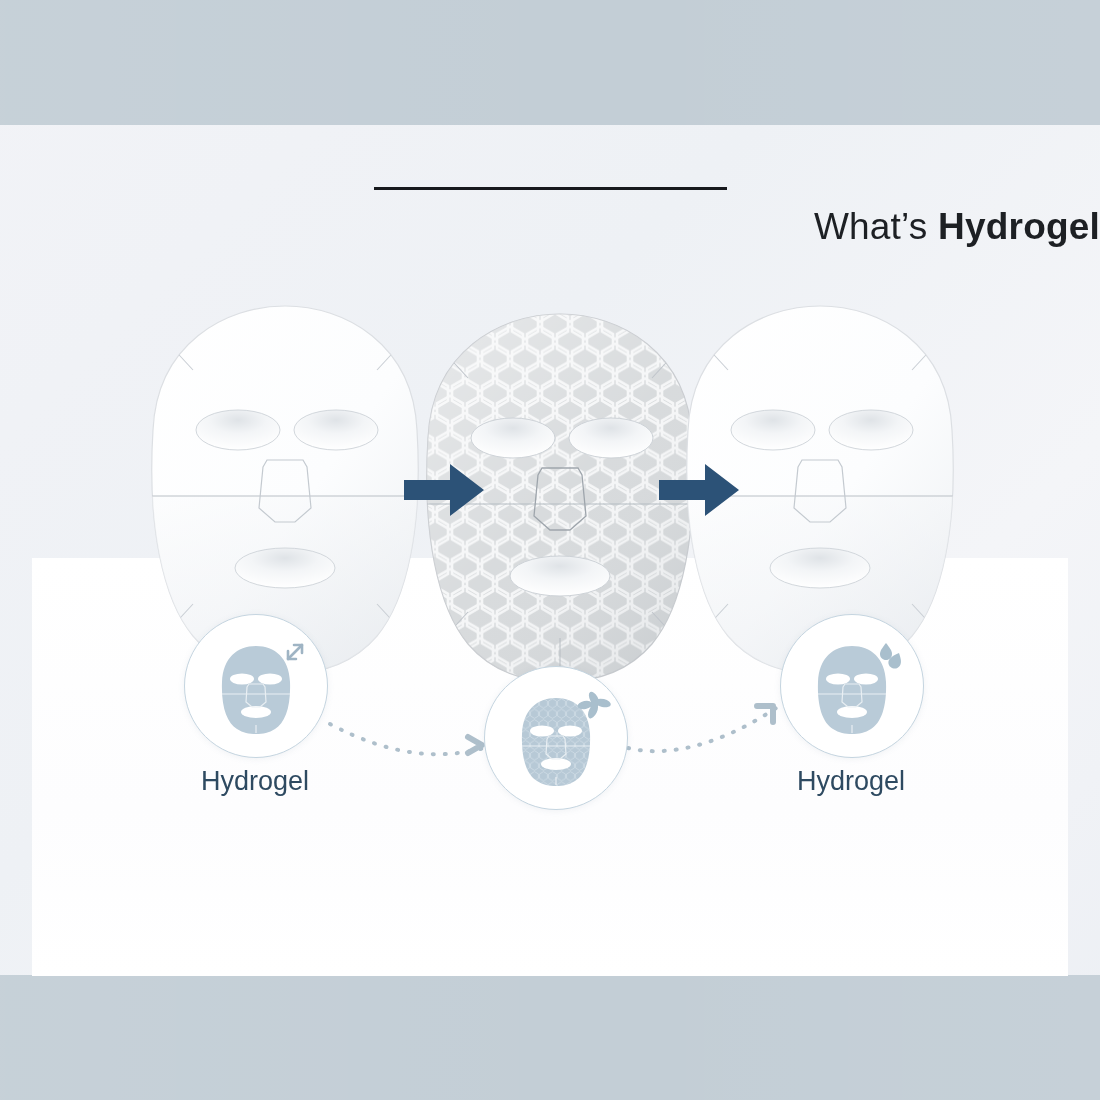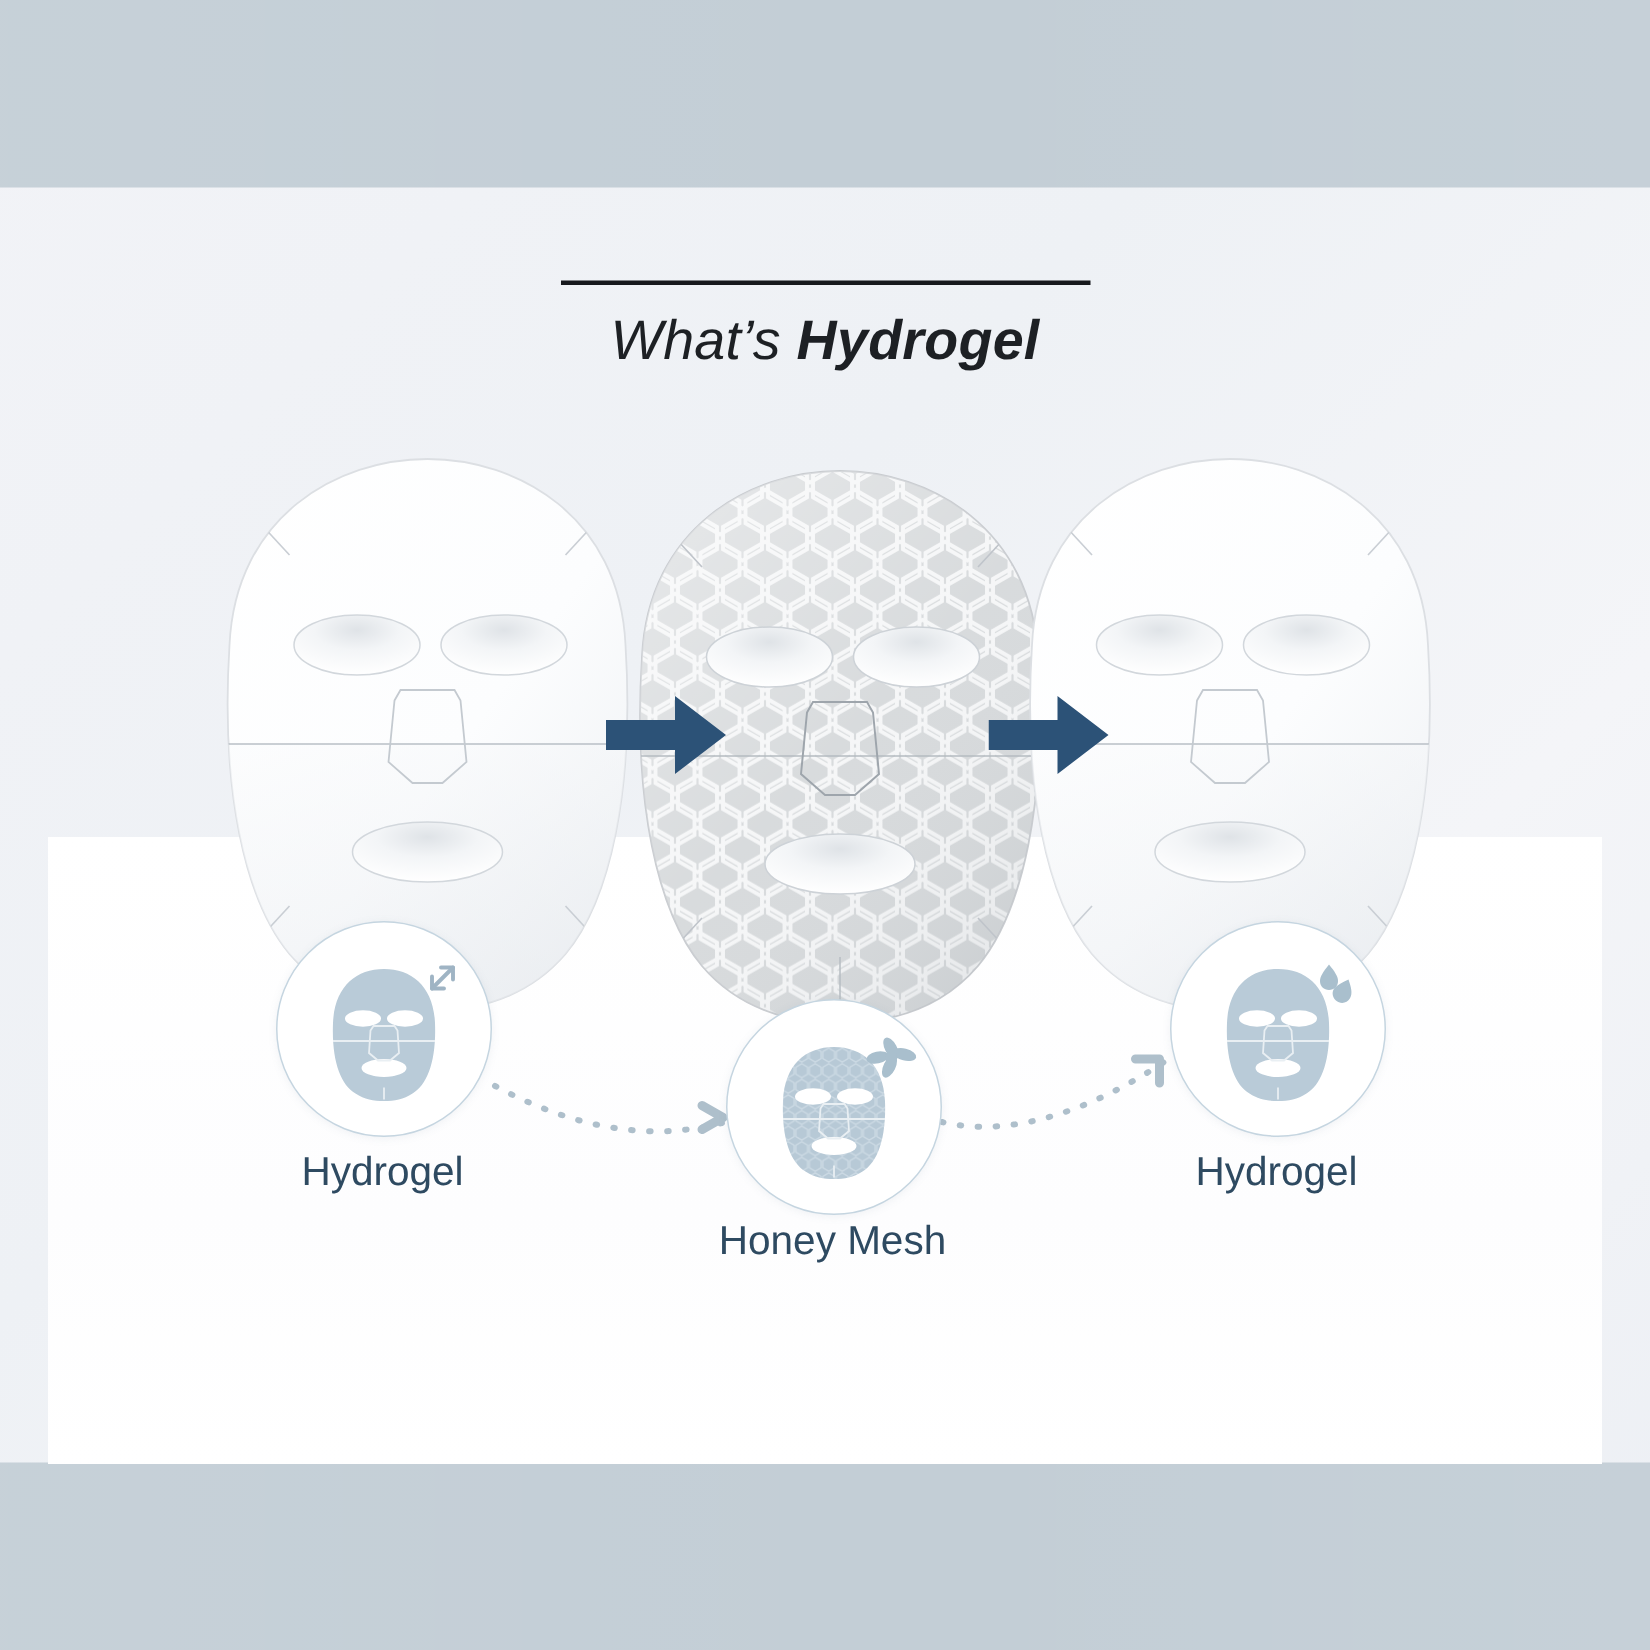--- a/index.html
+++ b/index.html
@@ -60,26 +60,25 @@
     top: 187px;
     width: 353px;
     height: 3px;
     background: #17191d;
   }
   #page-title {
     position: absolute;
     left: 0;
     top: 206px;
     width: 100%;
-    text-align: center;
+    text-align: right;
     font-size: 37px;
     letter-spacing: .2px;
     color: #1d2024;
     font-weight: 300;
-    font-style: italic;
   }
   #page-title .strong { font-weight: 700; }
 
   
   #masks {
     position: absolute;
     left: 0;
     top: 290px;
     width: 1100px;
     height: 380px;
@@ -361,17 +360,16 @@
       <g fill="#a9bfcd">
         <path d="M105,28 C109,33 111,36 111,39 C111,42.6 108.4,45 105,45
                  C101.6,45 99,42.6 99,39 C99,36 101,33 105,28 Z"></path>
         <path d="M118,38 C119.6,43 121,47 119,50.5 C117,54 112.6,54.6 109.6,52
                  C106.8,49.6 106.8,45.6 109,43.4 C111,41.4 114,39.8 118,38 Z"></path>
       </g>
     </svg>
   </div>
 
   <div class="badge-label" id="label-left">Hydrogel</div>
-  <div class="badge-label" id="label-mid">Honey Mesh</div>
   <div class="badge-label" id="label-right">Hydrogel</div>
 
 
 </div>
 
 </body></html>

